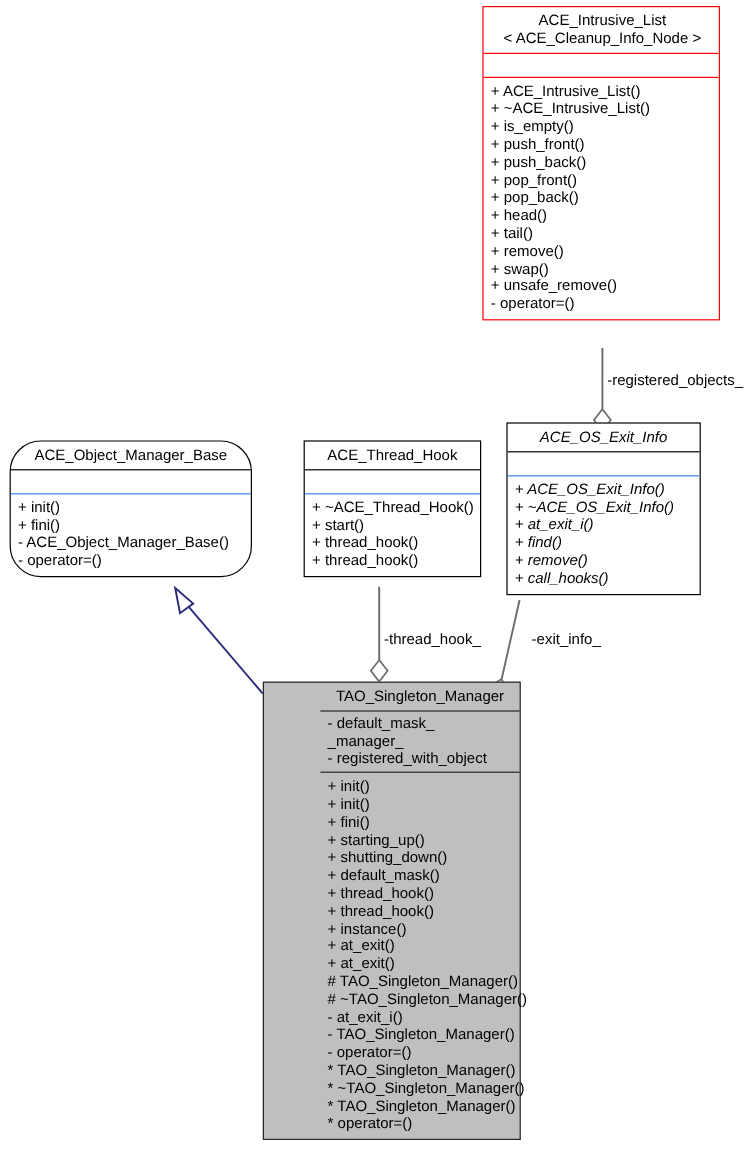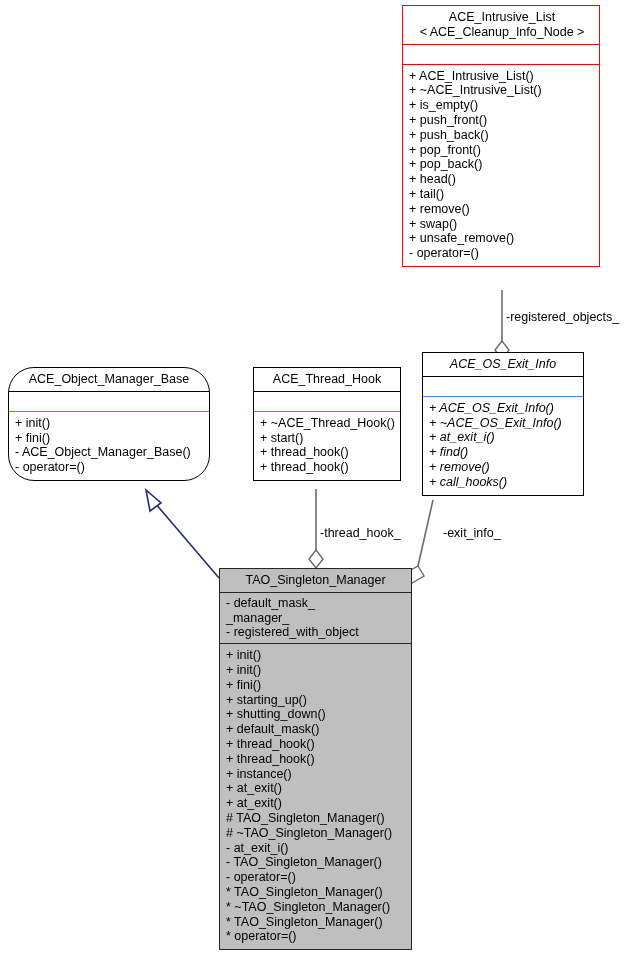--- a/index.html
+++ b/index.html
@@ -151,21 +151,21 @@
     <div class="uml-ops">
       <div class="uml-line">+ ACE_OS_Exit_Info()</div>
       <div class="uml-line">+ ~ACE_OS_Exit_Info()</div>
       <div class="uml-line">+ at_exit_i()</div>
       <div class="uml-line">+ find()</div>
       <div class="uml-line">+ remove()</div>
       <div class="uml-line">+ call_hooks()</div>
     </div>
   </div>
 
-  <div class="uml-box filled" style="left:219px; top:568px; width:193px;">
+  <div class="uml-box filled" style="left:219px; top:568px; width:215px;padding-left:47px;">
     <div class="uml-title">TAO_Singleton_Manager</div>
     <div class="uml-attrs">
       <div class="uml-line">- default_mask_</div>
       <div class="uml-line">_manager_</div>
       <div class="uml-line">- registered_with_object</div>
     </div>
     <div class="uml-ops">
       <div class="uml-line">+ init()</div>
       <div class="uml-line">+ init()</div>
       <div class="uml-line">+ fini()</div>

